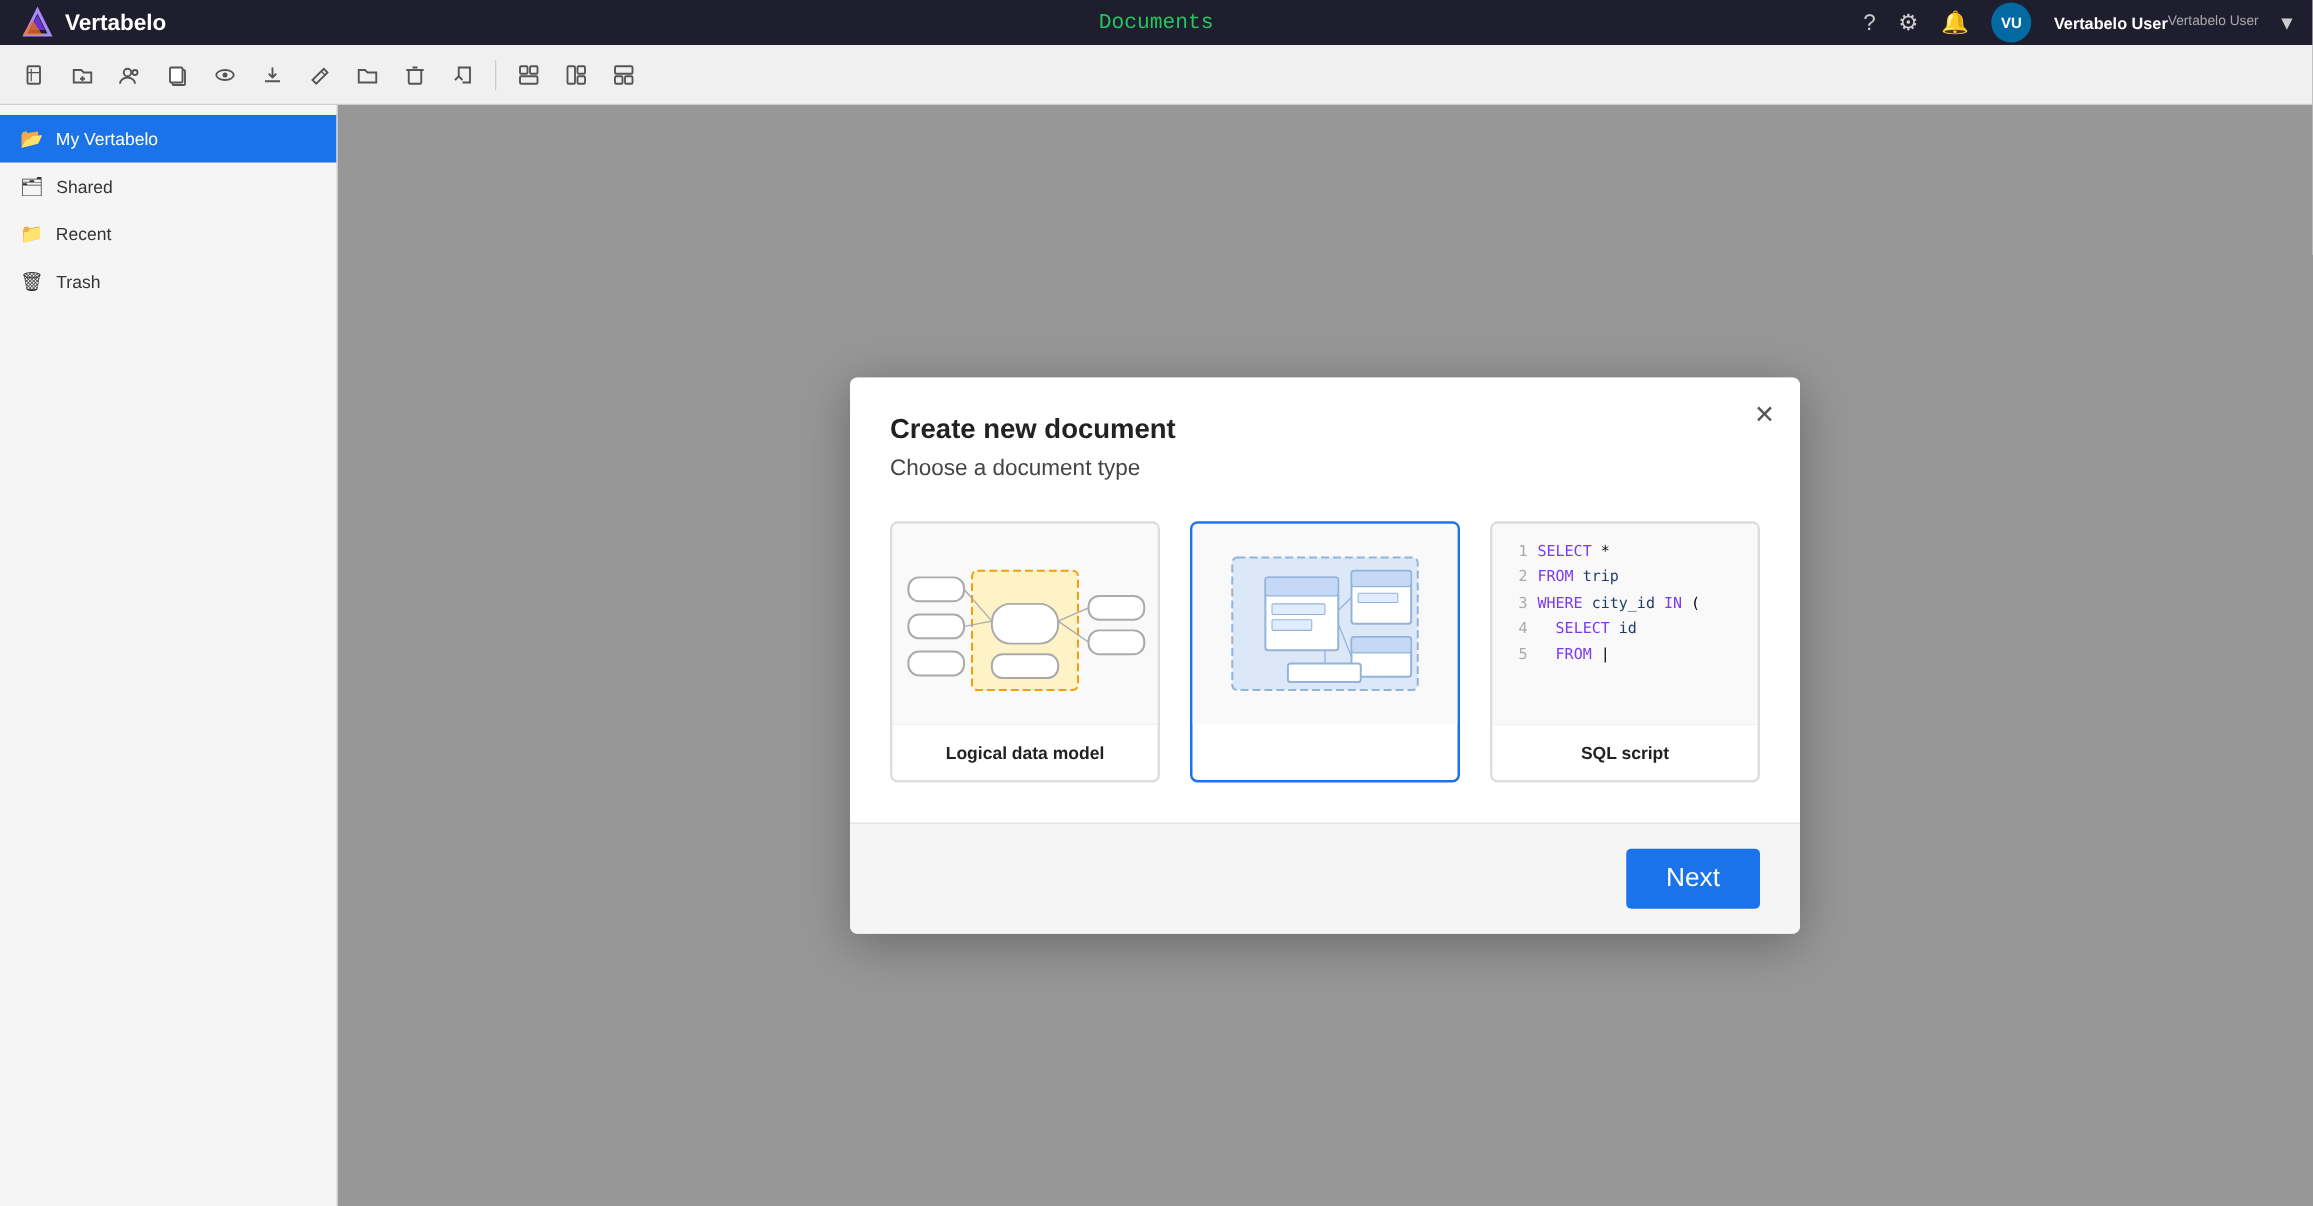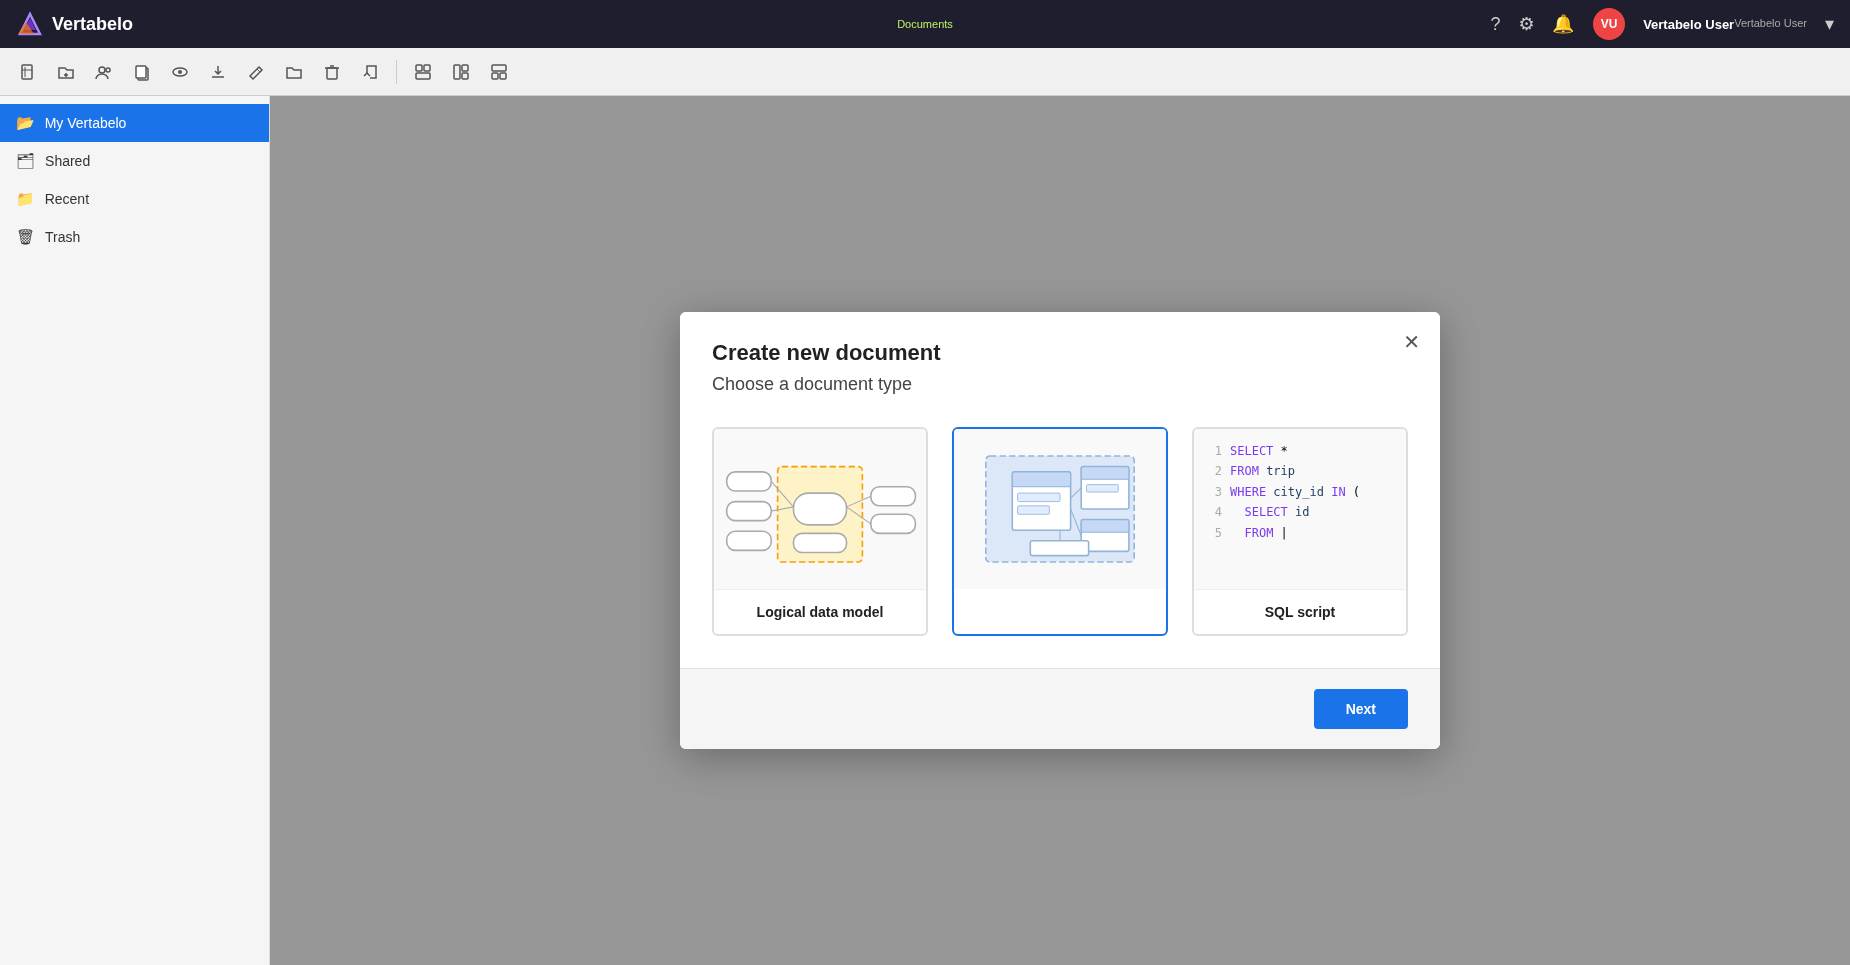--- a/index.html
+++ b/index.html
@@ -1,21 +1,21 @@
 <!DOCTYPE html>
 <html><head>
   <meta charset="utf-8">
   <style>
     * { box-sizing: border-box; margin: 0; padding: 0; }
     body { font-family: -apple-system, BlinkMacSystemFont, 'Segoe UI', sans-serif; background: #d0d0d0; width: 1850px; height: 965px; overflow: hidden; display: flex; flex-direction: column; }
 
     
     .top-nav {
       background: #1e1e2e;
-      height: 48px;
+      height: 36px;
       display: flex;
       align-items: center;
       padding: 0 16px;
       gap: 16px;
       flex-shrink: 0;
     }
     .logo-area {
       display: flex;
       align-items: center;
       gap: 8px;
@@ -24,41 +24,42 @@
     .logo-text {
       color: white;
       font-size: 18px;
       font-weight: 600;
     }
     .logo-icon {
       width: 28px;
       height: 28px;
     }
     .nav-title {
-      color: #bef264;
-      font-size: 11px;
+      color: #22c55e;
+      font-size: 17px;
       position: absolute;
       left: 50%;
       transform: translateX(-50%);
+      font-family: Liberation Mono, monospace;
     }
     .nav-icons {
       display: flex;
       align-items: center;
       gap: 18px;
       margin-left: auto;
     }
     .nav-icon {
       color: #ccc;
       font-size: 18px;
       cursor: pointer;
     }
     .user-avatar {
       width: 32px;
       height: 32px;
-      background: #ef4444;
+      background: #0369a1;
       border-radius: 50%;
       display: flex;
       align-items: center;
       justify-content: center;
       color: white;
       font-size: 12px;
       font-weight: bold;
     }
     .user-info {
       display: flex;
@@ -222,22 +223,22 @@
       background: #f5f5f5;
       display: flex;
       justify-content: flex-end;
       border-top: 1px solid #e0e0e0;
     }
     .btn-next {
       background: #1a73e8;
       color: white;
       border: none;
       padding: 12px 32px;
-      font-size: 14px;
-      font-weight: 700;
+      font-size: 21px;
+      font-weight: 400;
       border-radius: 4px;
       cursor: pointer;
       text-align: right;
     }
 
     
     .logical-preview svg, .physical-preview svg { width: 100%; height: 100%; }
 
     
     .sql-preview {

